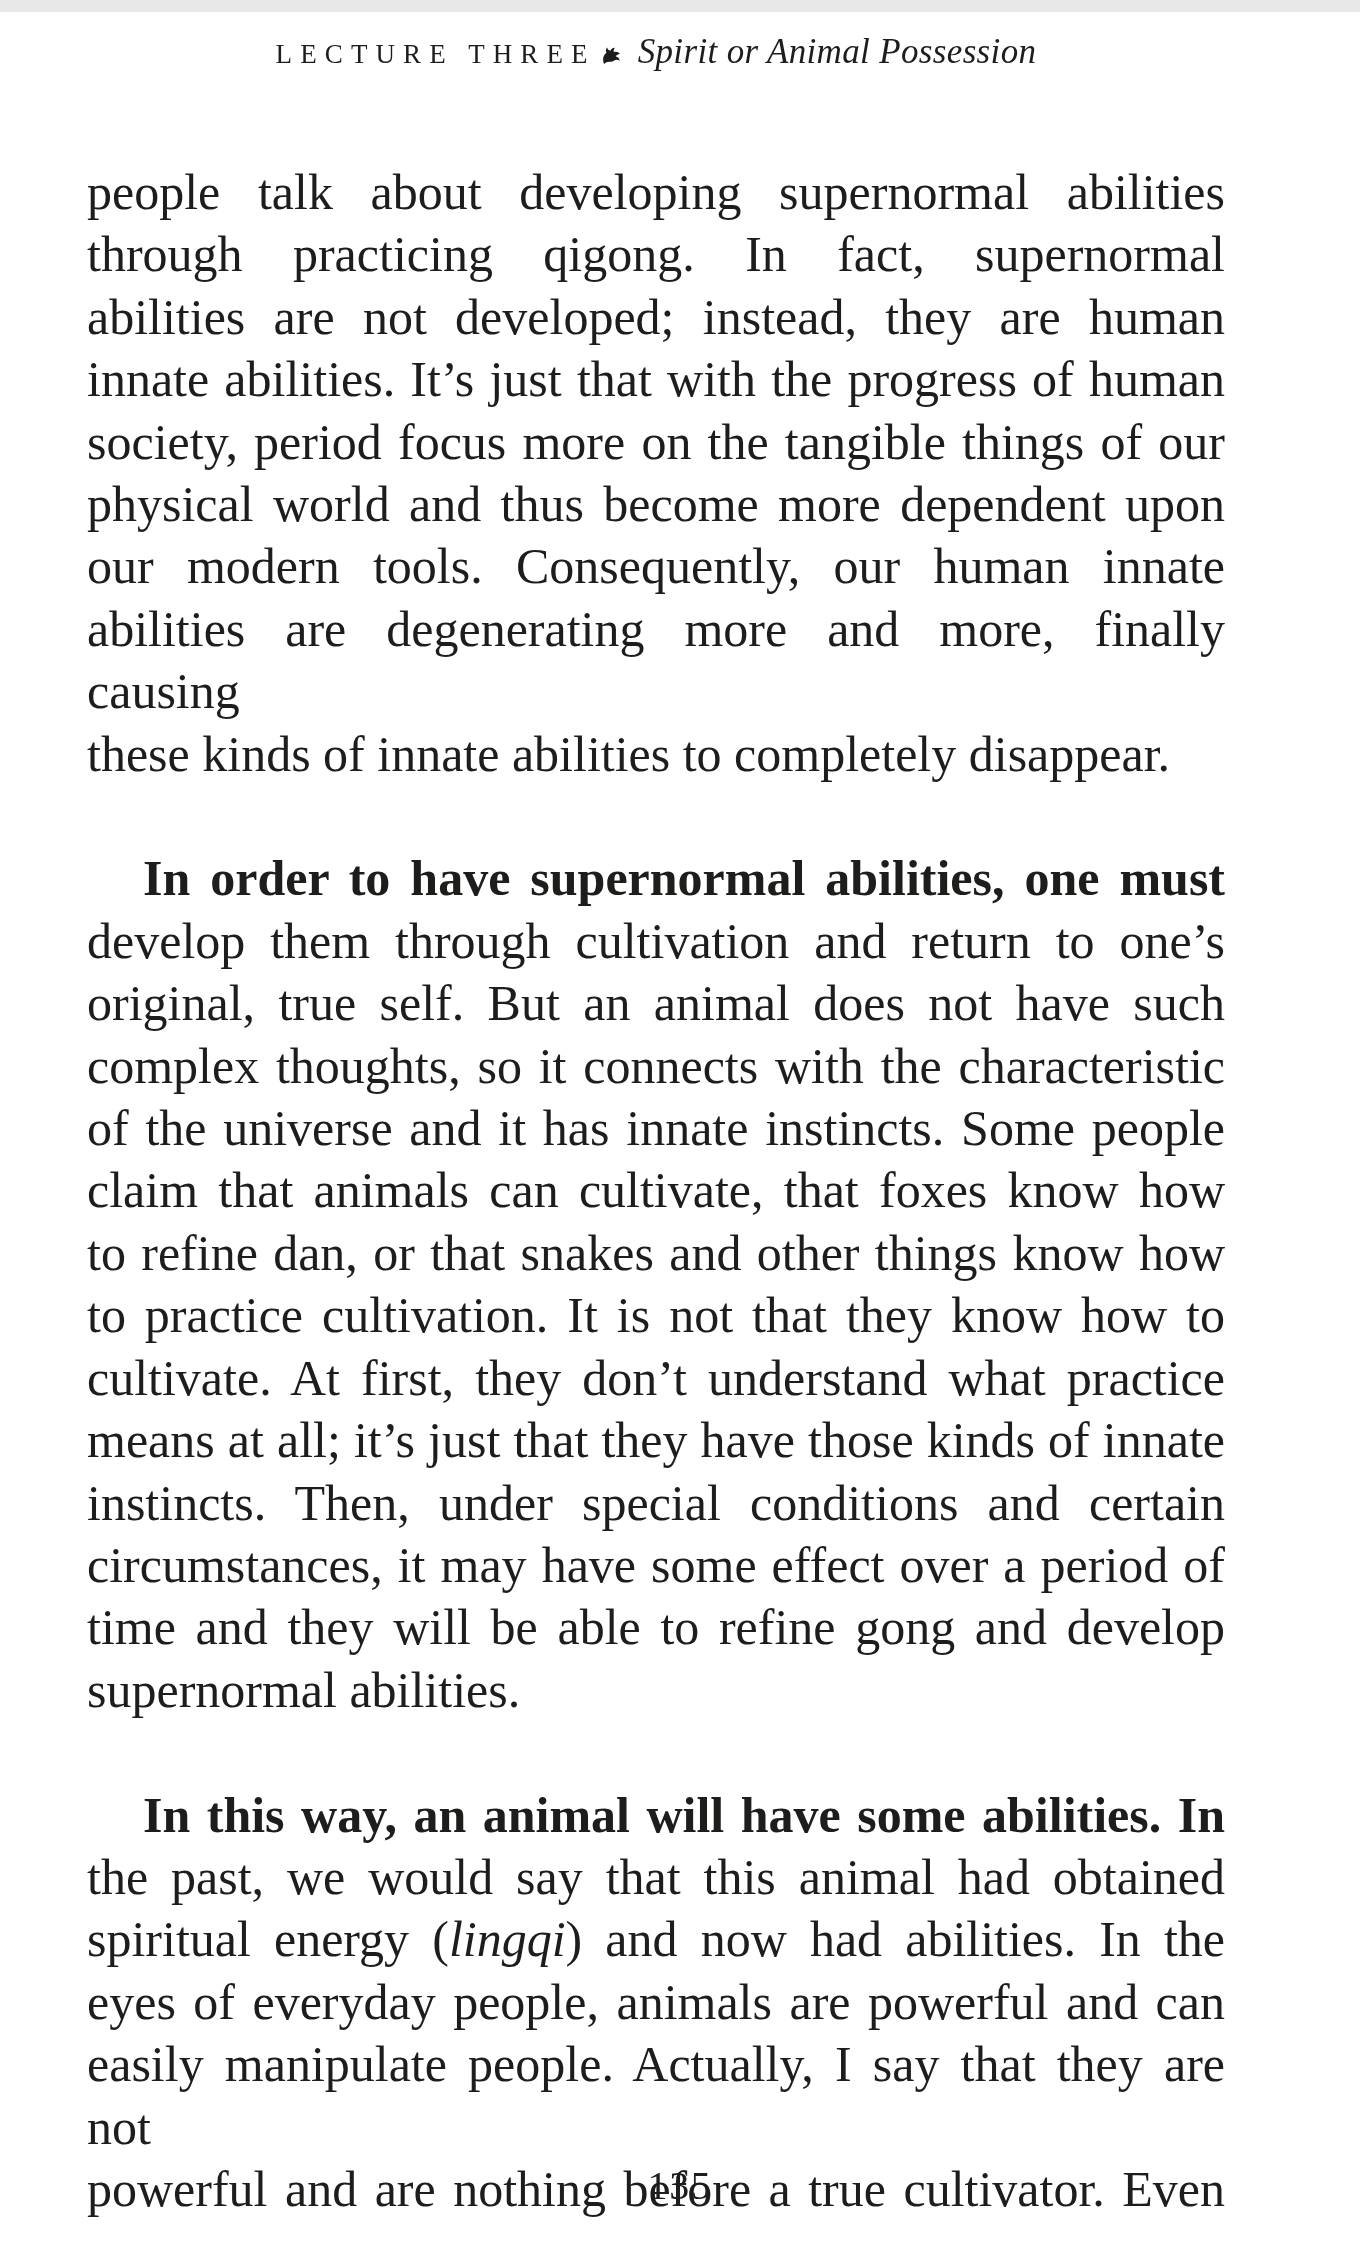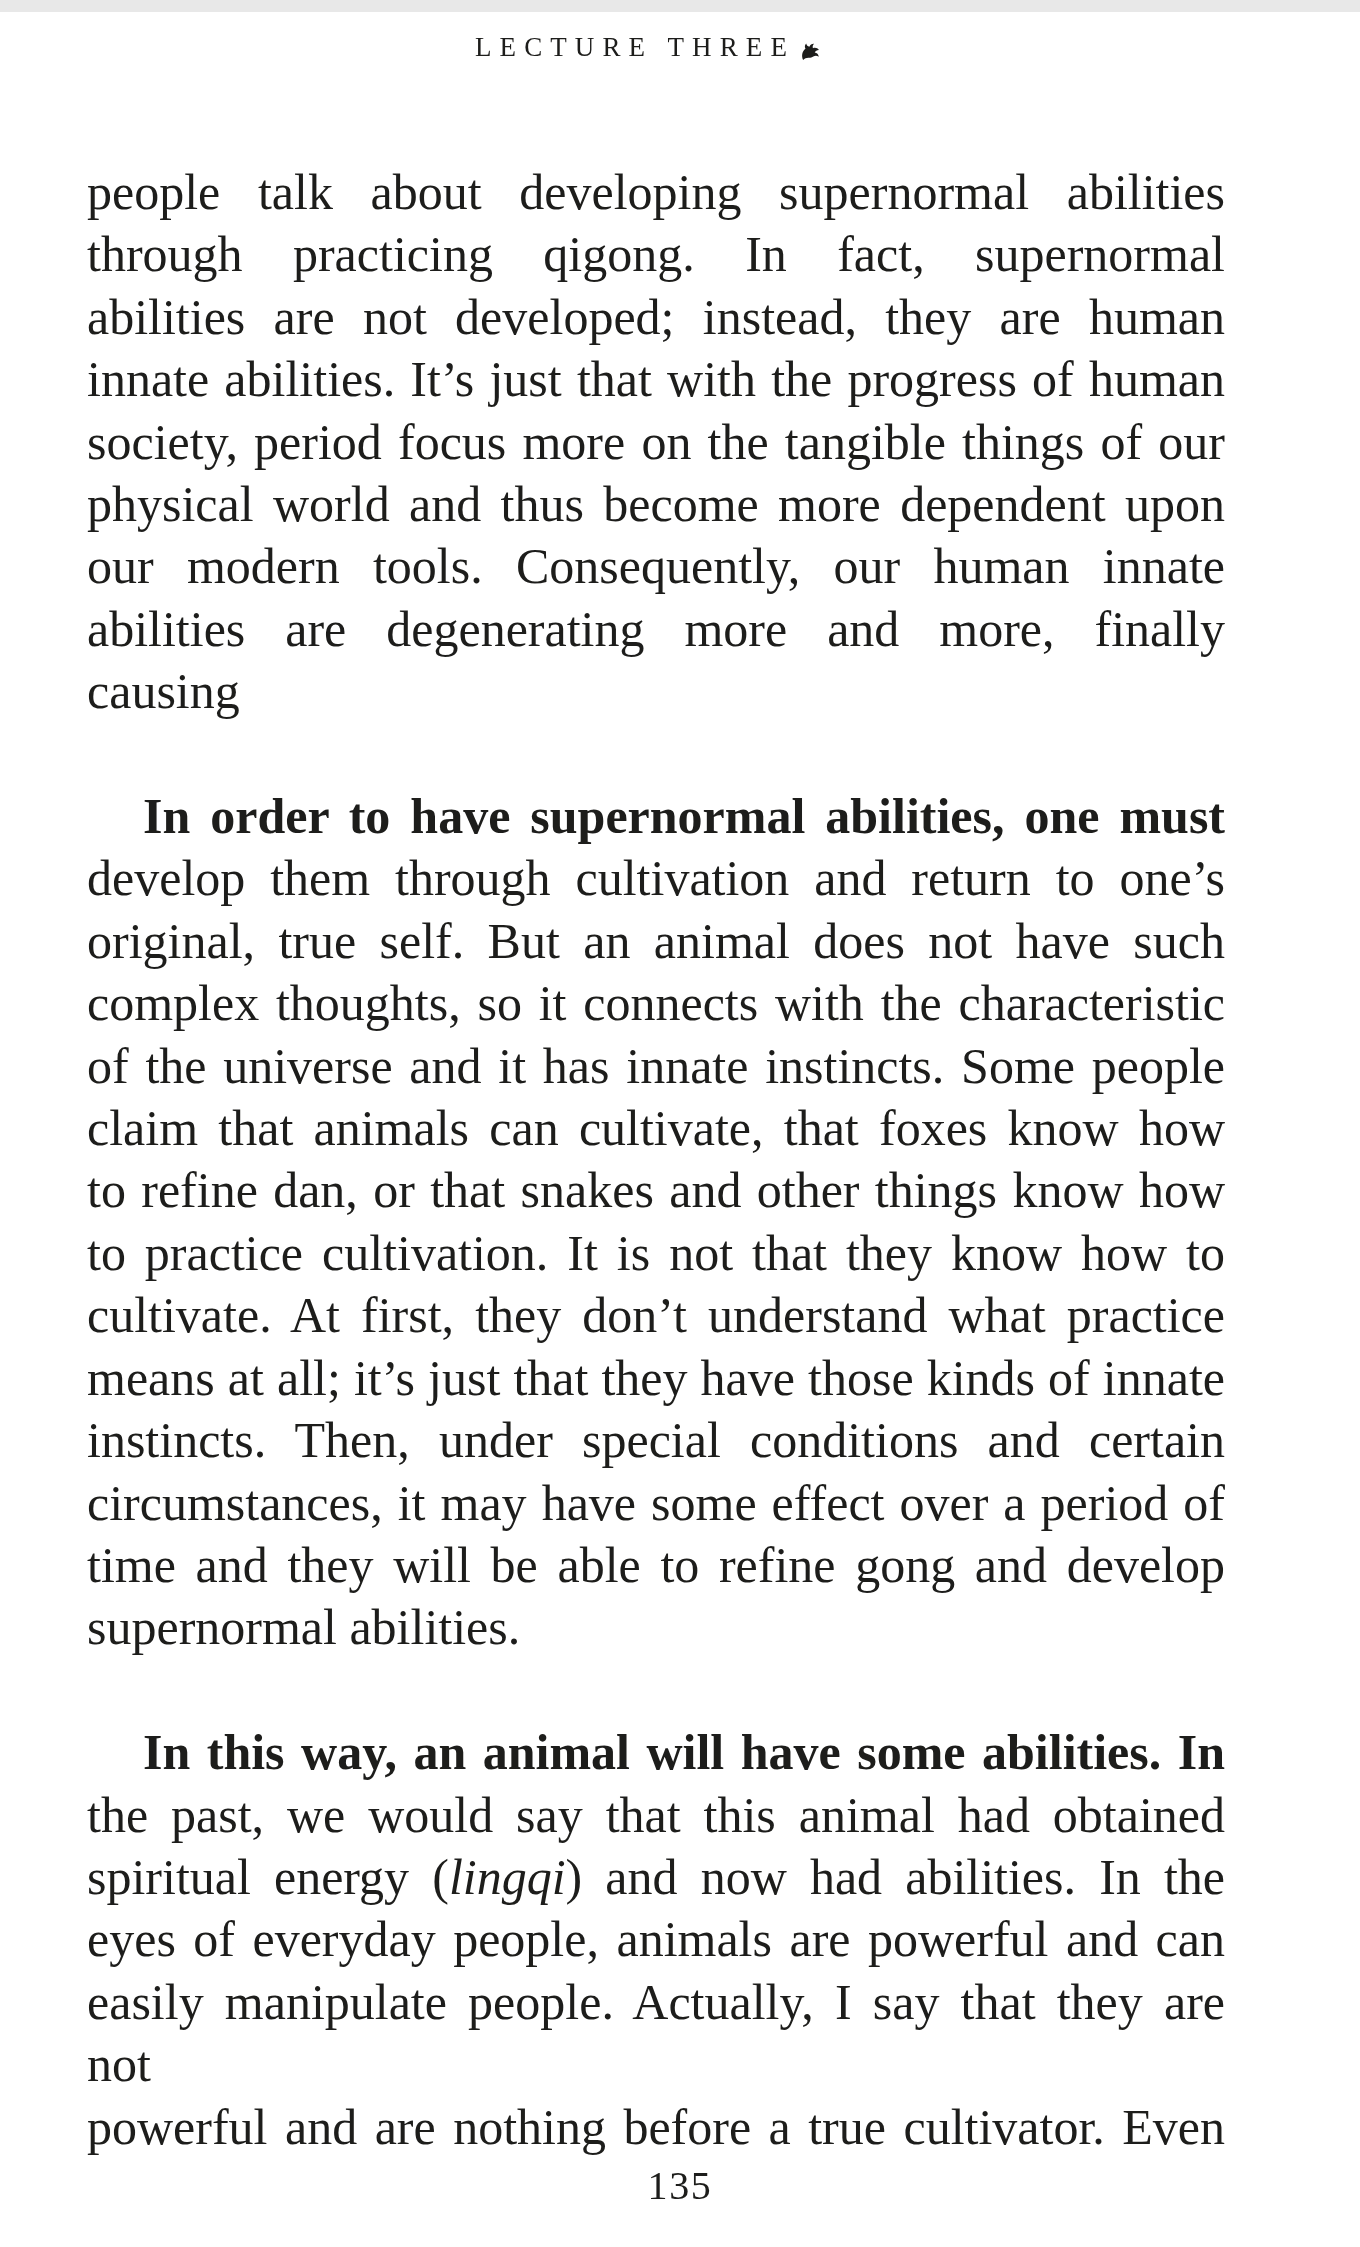--- a/index.html
+++ b/index.html
@@ -72,32 +72,34 @@
 <body>
 
 <div class="page">
   <div class="textblock">
 
     <div class="running-head">
       <span class="caps">LECTURE THREE</span>
       <svg class="leaf" viewBox="0 0 32 32" aria-hidden="true">
         <path fill="#1d1d1b" d="M6.5 24.5 C4.5 20 5.5 15 9 12.5 C8 10.5 8.2 8.5 9.8 7 C10.3 9 11.4 10 13.2 10.4 C14 8.2 16 7 18.2 7.2 C16.8 8.6 16.4 10.2 17 12 C19.4 11 22 11.8 23.4 13.8 C21.2 13.8 19.6 14.8 18.9 16.6 C21.3 17 22.8 18.6 23.2 21 C21.2 19.8 19.2 19.8 17.4 20.9 C16 21.8 14.2 22.3 12.4 22.2 C10.2 22.1 8.2 23 6.5 24.5 Z"></path>
       </svg>
+      <span class="title">Spirit or Animal Possession</span>
     </div>
 
     <div class="body-text">
         <div class="para">
           <div class="line">people talk about developing supernormal abilities</div>
           <div class="line">through practicing qigong. In fact, supernormal</div>
           <div class="line">abilities are not developed; instead, they are human</div>
           <div class="line">innate abilities. It’s just that with the progress of human</div>
           <div class="line">society, period focus more on the tangible things of our</div>
           <div class="line">physical world and thus become more dependent upon</div>
           <div class="line">our modern tools. Consequently, our human innate</div>
           <div class="line">abilities are degenerating more and more, finally causing</div>
+          <div class="line no-justify">these kinds of innate abilities to completely disappear.</div>
         </div>
         <div class="para">
           <div class="line first-indent">In order to have supernormal abilities, one must</div>
           <div class="line">develop them through cultivation and return to one’s</div>
           <div class="line">original, true self. But an animal does not have such</div>
           <div class="line">complex thoughts, so it connects with the characteristic</div>
           <div class="line">of the universe and it has innate instincts. Some people</div>
           <div class="line">claim that animals can cultivate, that foxes know how</div>
           <div class="line">to refine dan, or that snakes and other things know how</div>
           <div class="line">to practice cultivation. It is not that they know how to</div>

